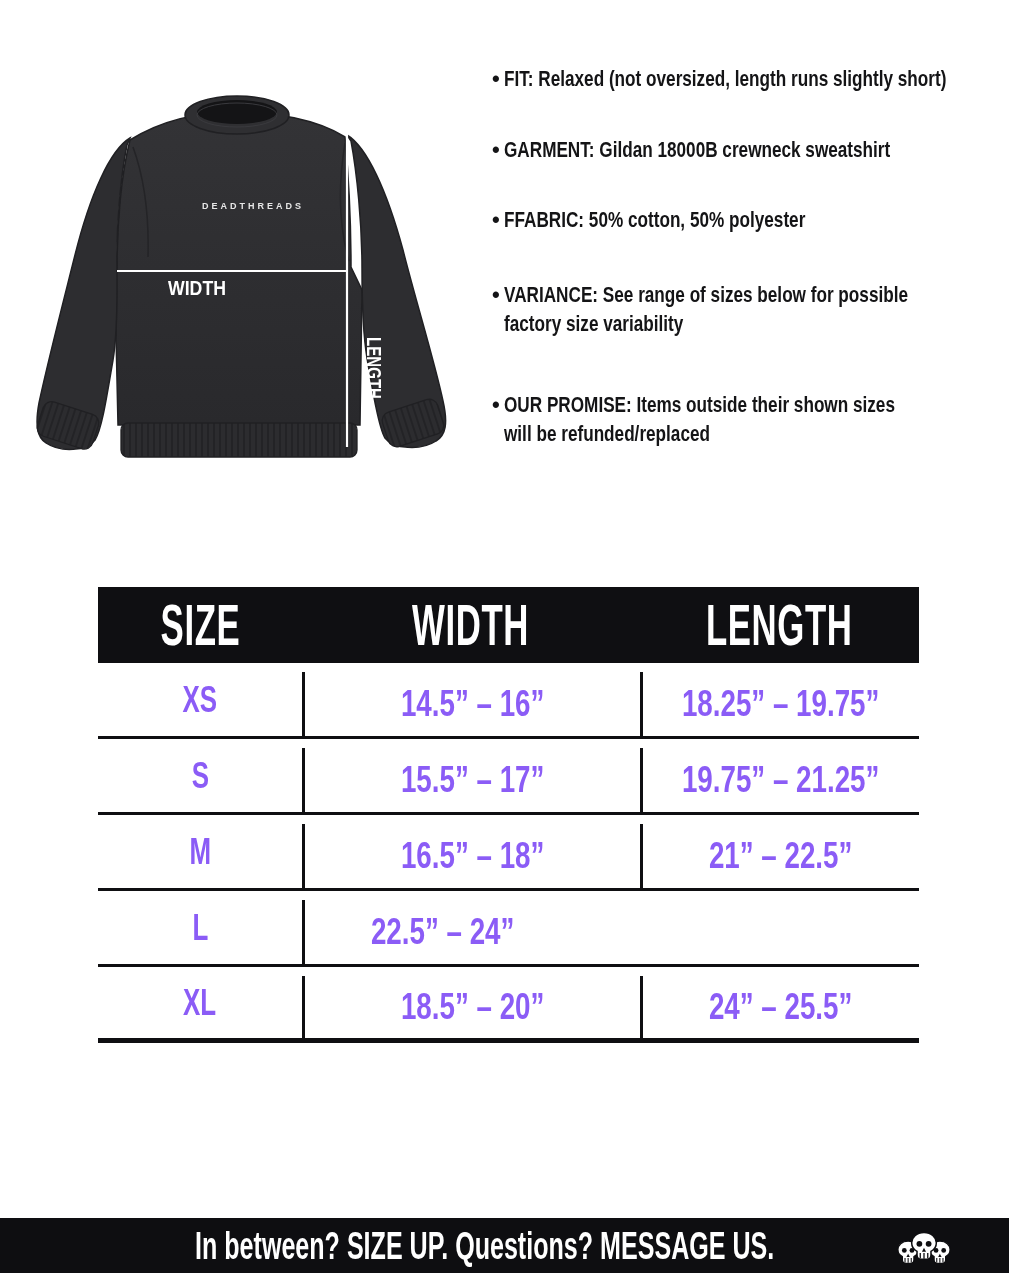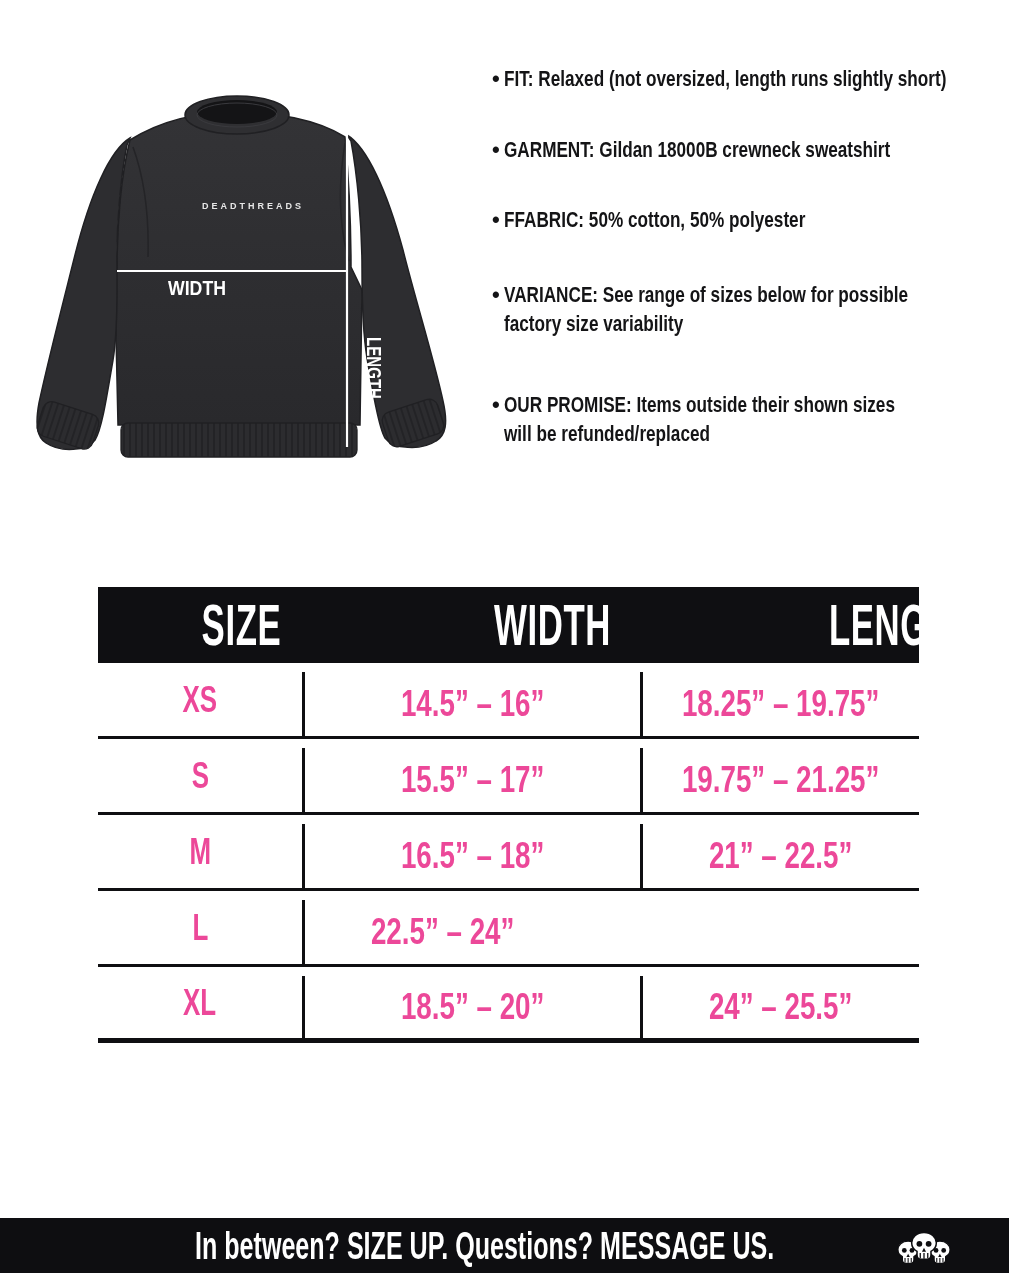--- a/index.html
+++ b/index.html
@@ -25,30 +25,30 @@
   }
   .bullet-text {
     font-size:22px; font-weight:bold; line-height:29px; color:#141416;
     white-space:pre-line; width:640px;
     transform:scaleX(0.78); transform-origin:0 0; display:inline-block;
   }
 
   
   .size-table { position:absolute; left:98px; top:587px; width:821px; }
   .thead { display:flex; height:76px; background:#0f0f12; align-items:center; }
-  .th { text-align:center; color:#ffffff; font-weight:bold; font-size:58px; line-height:76px;padding-left:41px; }
+  .th { text-align:center; color:#ffffff; font-weight:bold; font-size:58px; line-height:76px; }
   .col-size   { width:204px; flex:0 0 204px; }
   .col-width  { width:338px; flex:0 0 338px; }
   .col-length { width:279px; flex:0 0 279px; }
   .squeeze    { display:inline-block; transform:scaleX(0.6); transform-origin:50% 50%; letter-spacing:1px; }
   .row { display:flex; height:76px; box-sizing:border-box; border-bottom:3px solid #0f0f12; }
   .row:last-child { border-bottom:5px solid #0f0f12;justify-content:space-between; }
   .cell {
     display:flex; align-items:center; justify-content:center; box-sizing:border-box;
-    font-size:37px; font-weight:bold; color:#ec4899;
+    font-size:37px; font-weight:bold; color:#8b5cf6;
   }
   .cell.cw, .cell.cl { border-left:3px solid #0f0f12;margin-top:9px; }
   .num { display:inline-block; transform:scaleX(0.75); transform-origin:50% 50%; white-space:nowrap; }
   .sz  { display:inline-block; transform:scaleX(0.7);  transform-origin:50% 50%; }
 
   
   .footer { position:absolute; left:0; top:1218px; width:1009px; height:55px; background:#0e0e11; }
   .footer-text {
     position:absolute; left:195px; top:50%; transform:translateY(-50%);
     font-size:38px; font-weight:bold; color:#ffffff; white-space:nowrap;

